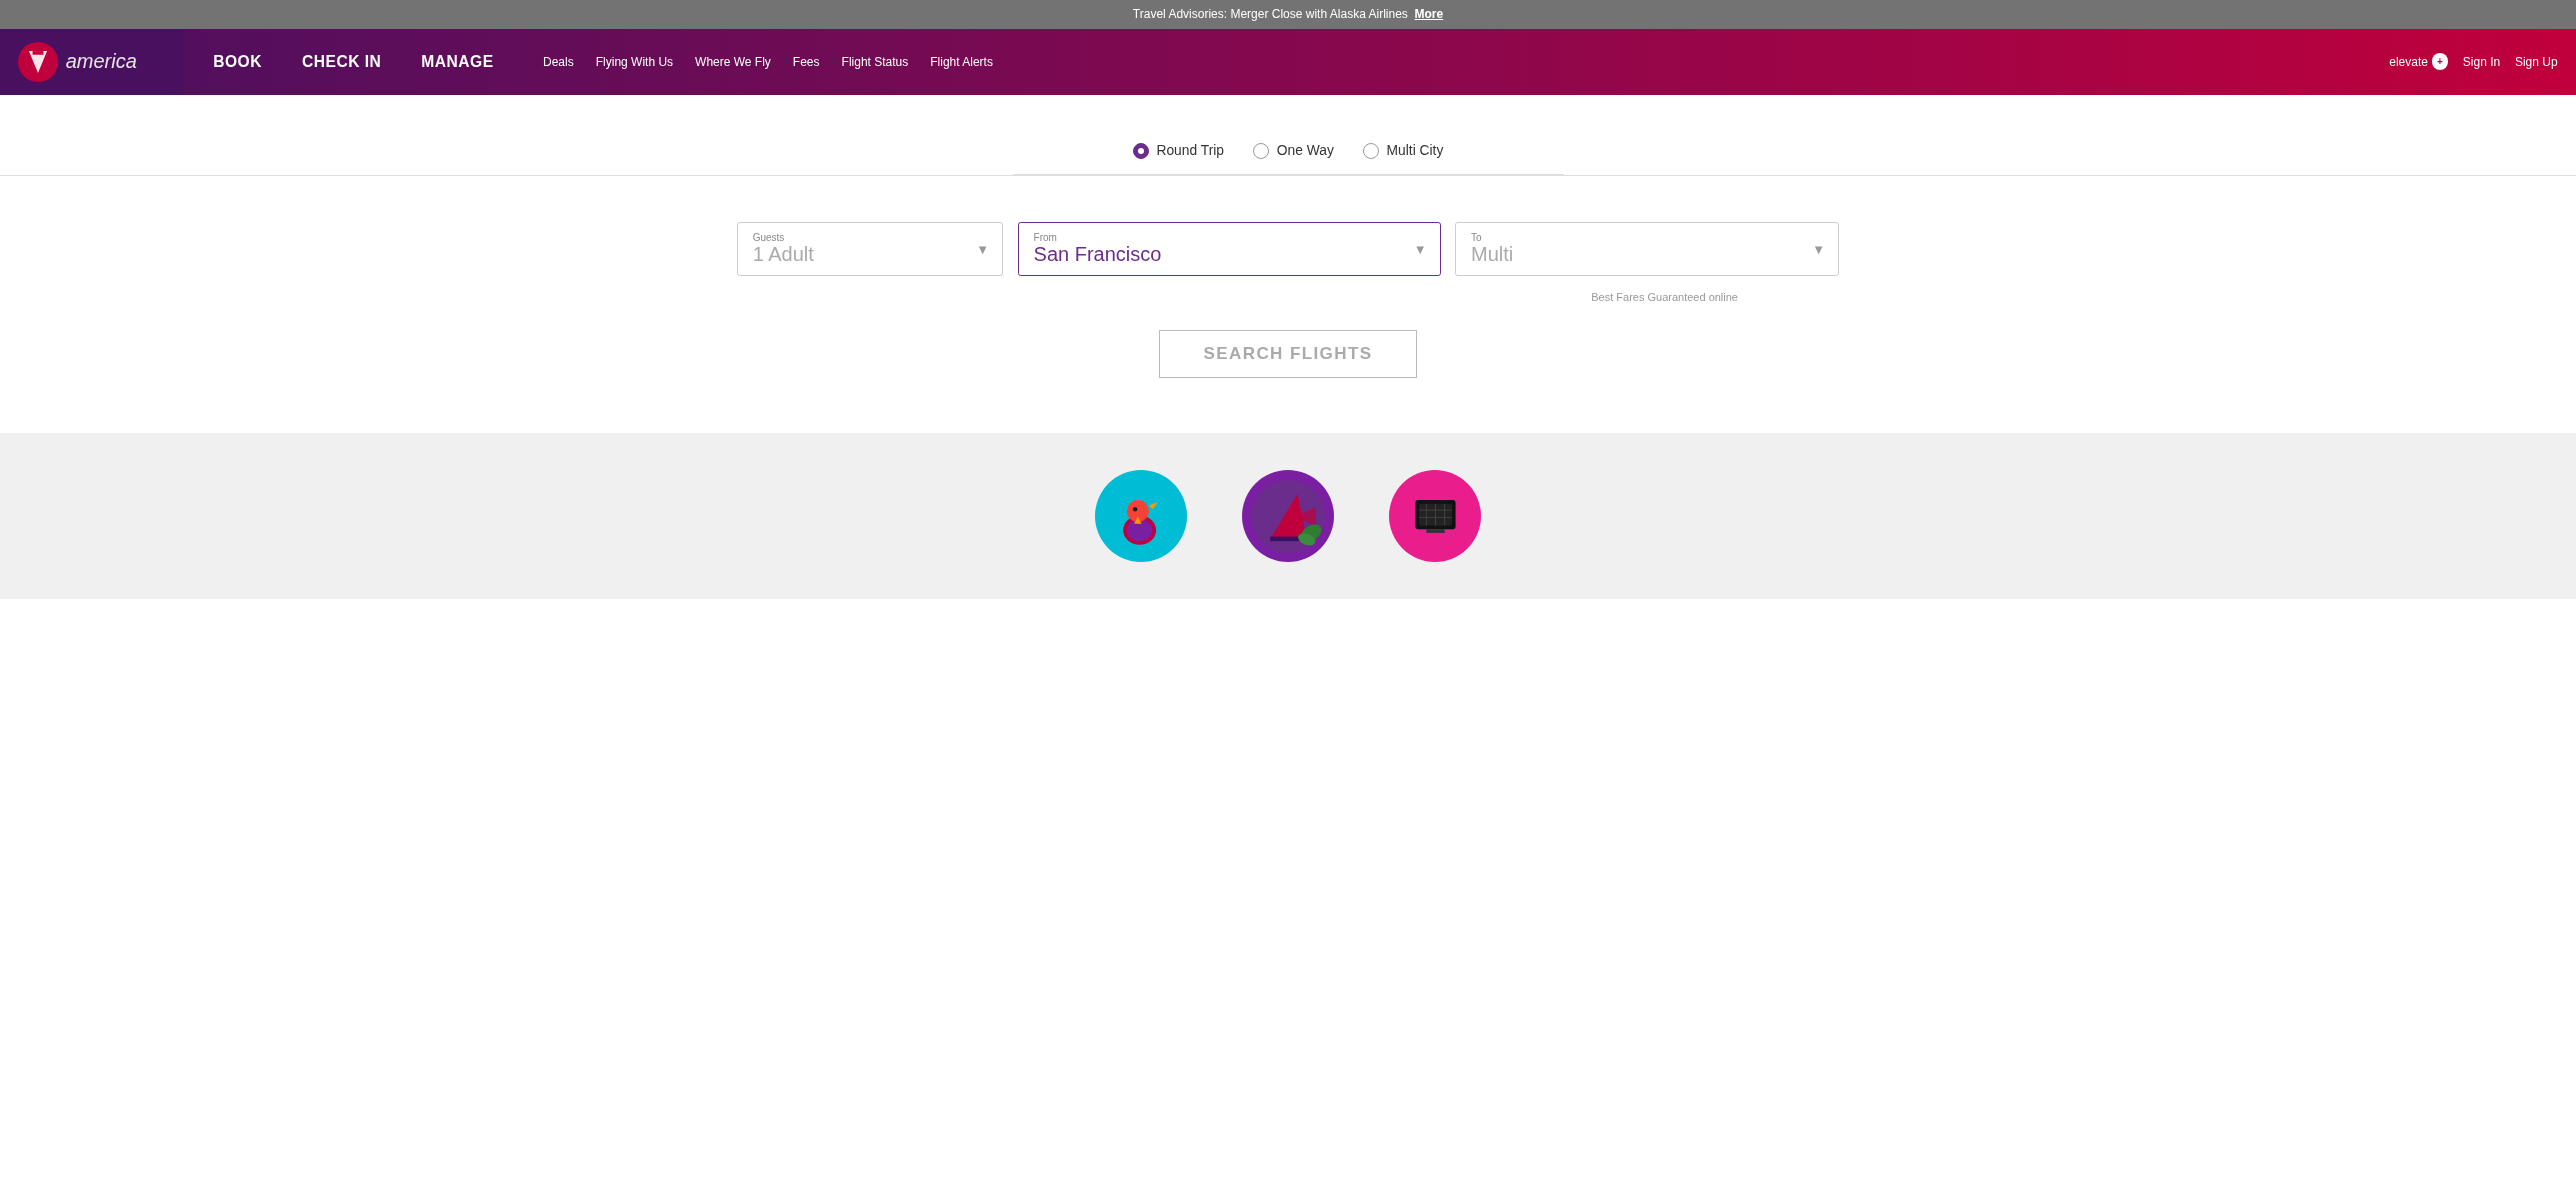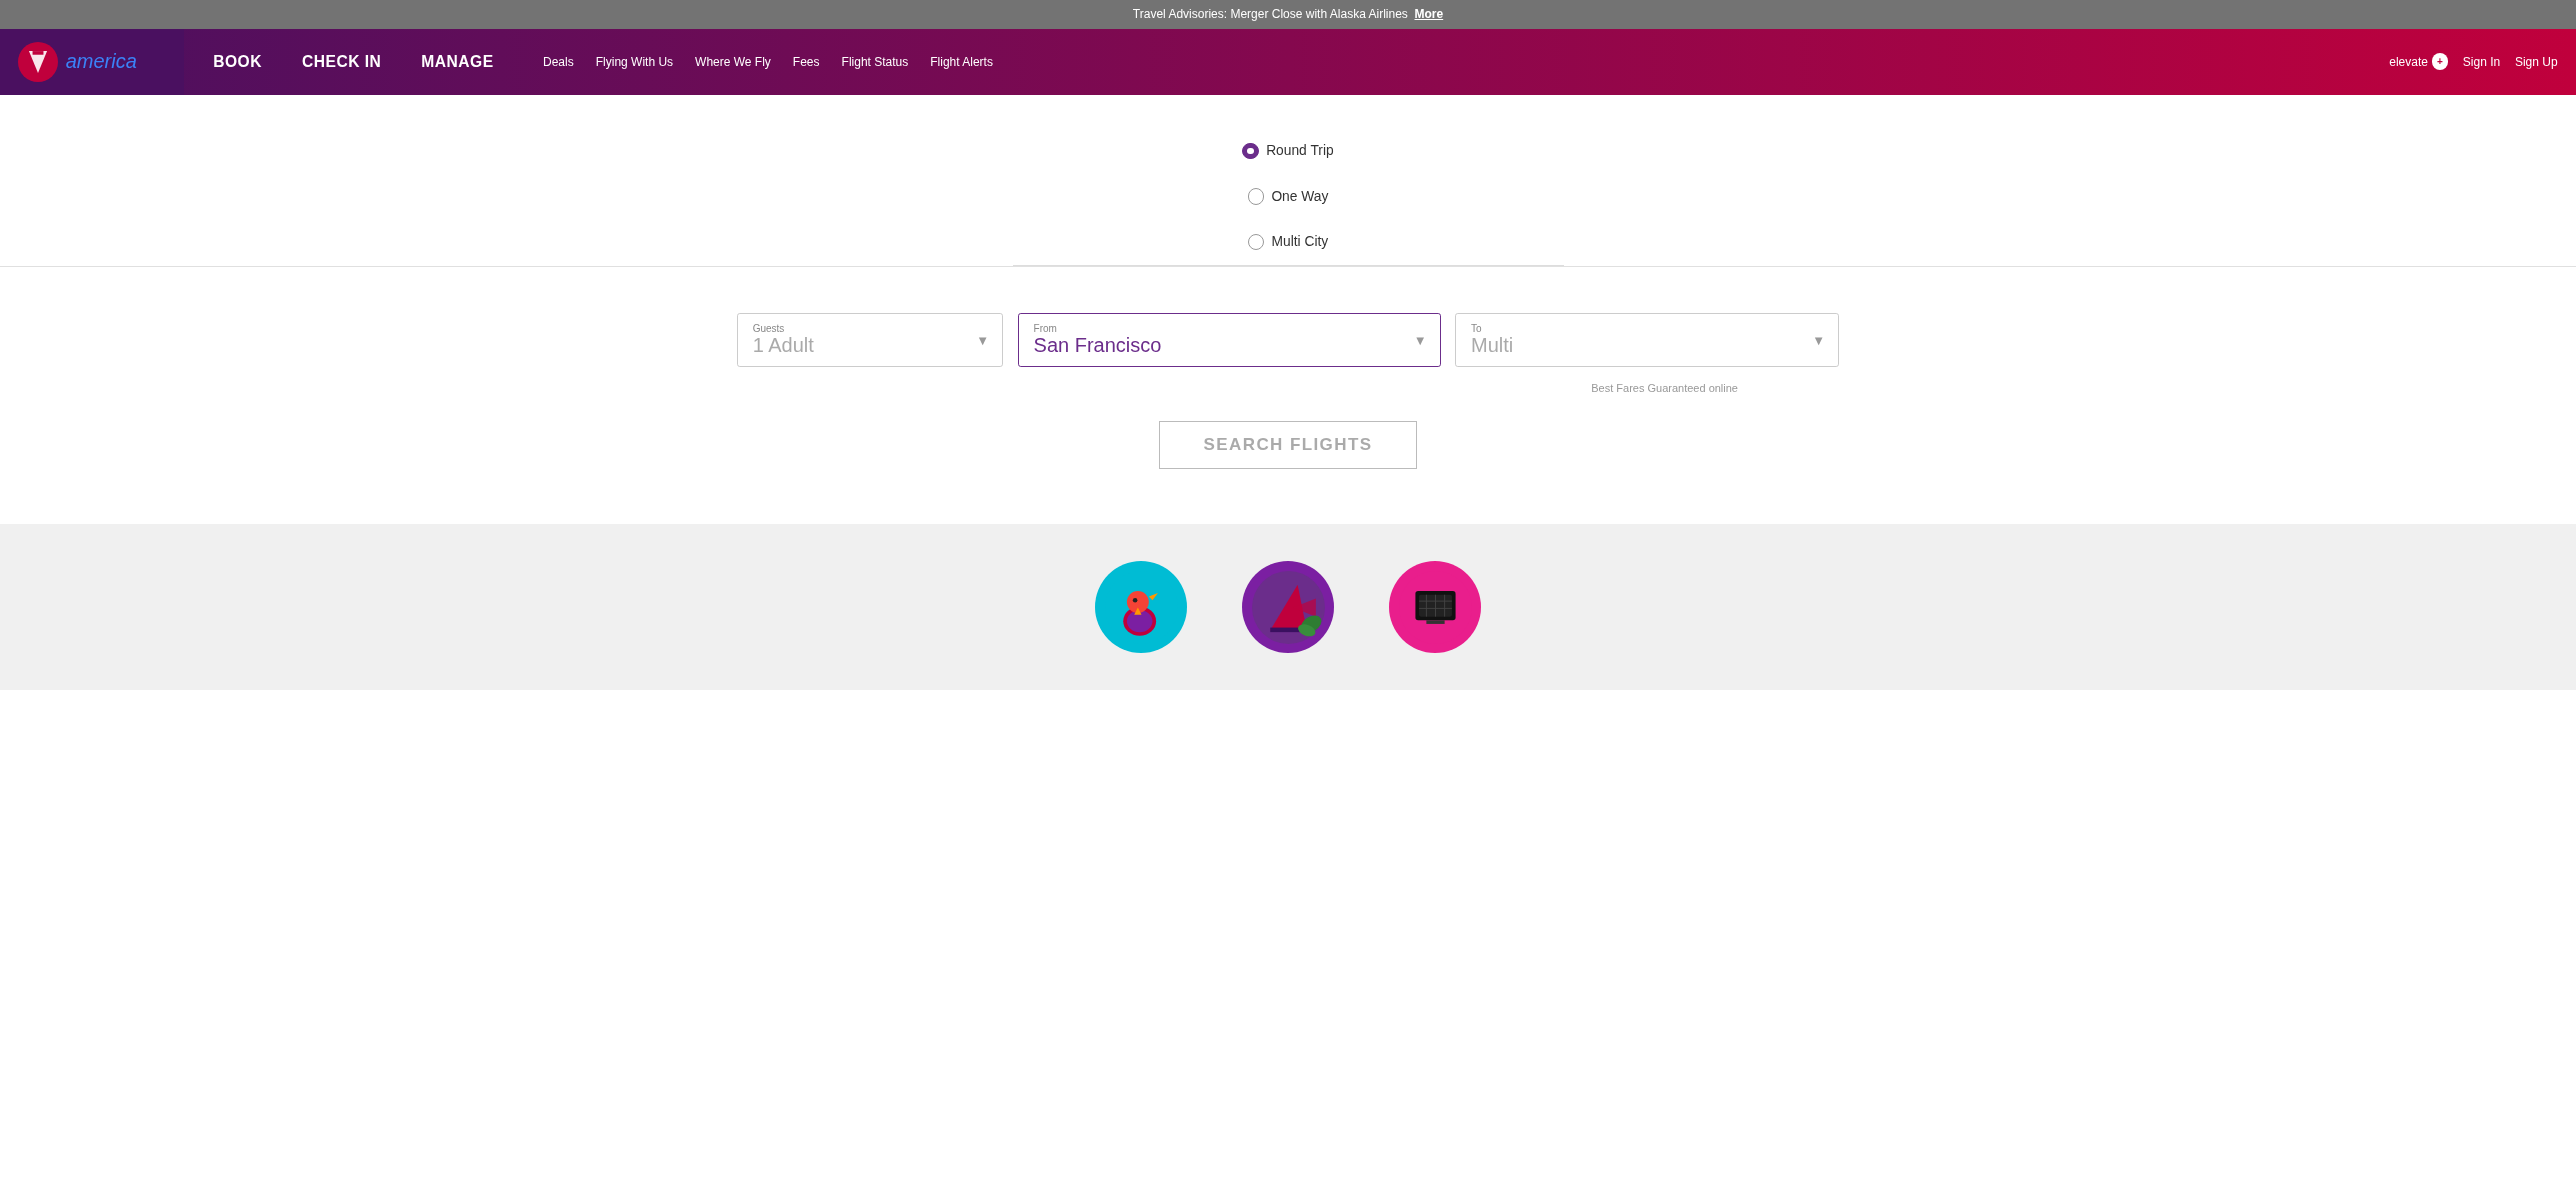--- a/index.html
+++ b/index.html
@@ -29,21 +29,21 @@
       padding: 0 18.4px;
       height: 100%;
       min-width: 184px;
     }
     .logo-icon {
       width: 40px;
       height: 40px;
       margin-right: 7.3px;
     }
     .logo-text {
-      color: #3b82f6;
+      color: #e5e5e5;
       font-size: 20px;
       font-style: italic;
       font-weight: 300;
     }
     .main-nav {
       display: flex;
       align-items: center;
       height: 100%;
       padding: 0 9.2px;
     }
@@ -113,21 +113,20 @@
     
     .trip-selector {
       display: flex;
       justify-content: center;
       align-items: center;
       gap: 29px;
       padding: 26px 0 14.7px;
       border-bottom: 0.9px solid #ddd;
       margin: 0 auto;
       max-width: 551px;
-      flex-direction: column;
     }
     .trip-option {
       display: flex;
       align-items: center;
       gap: 7.3px;
       cursor: pointer;
       font-size: 13.8px;
       color: #333;
     }
     .radio-circle {

